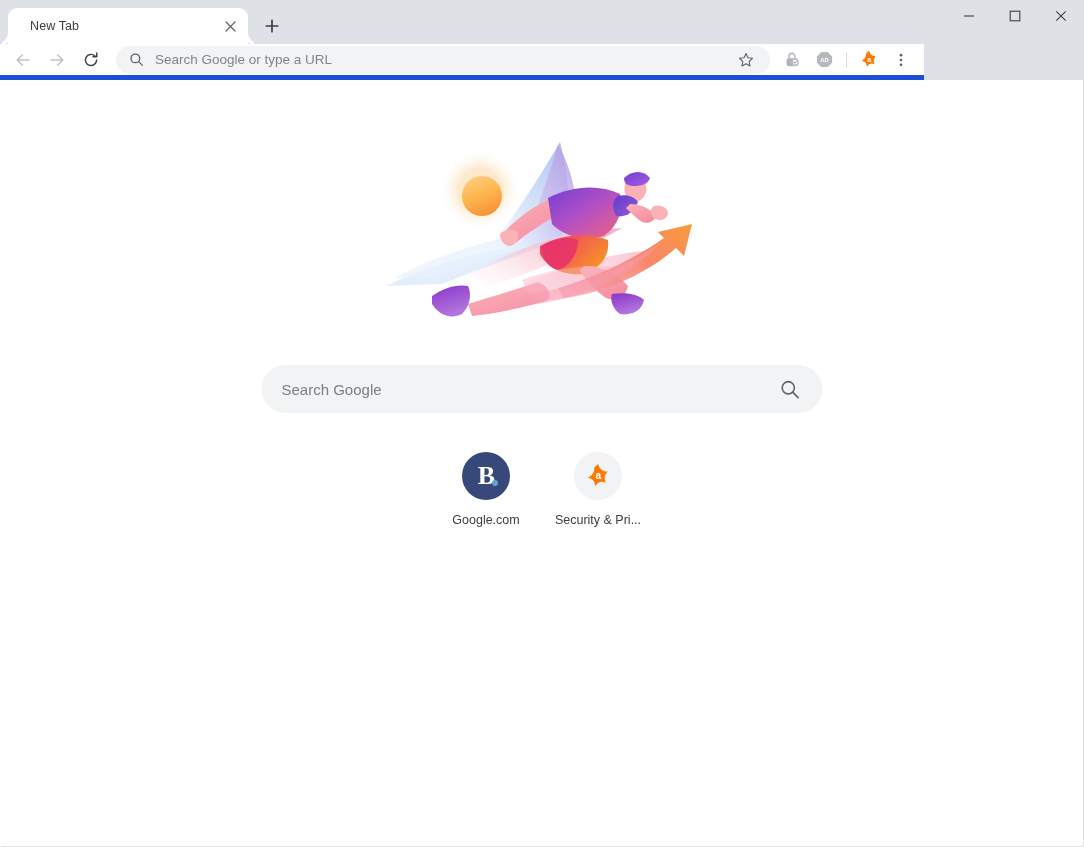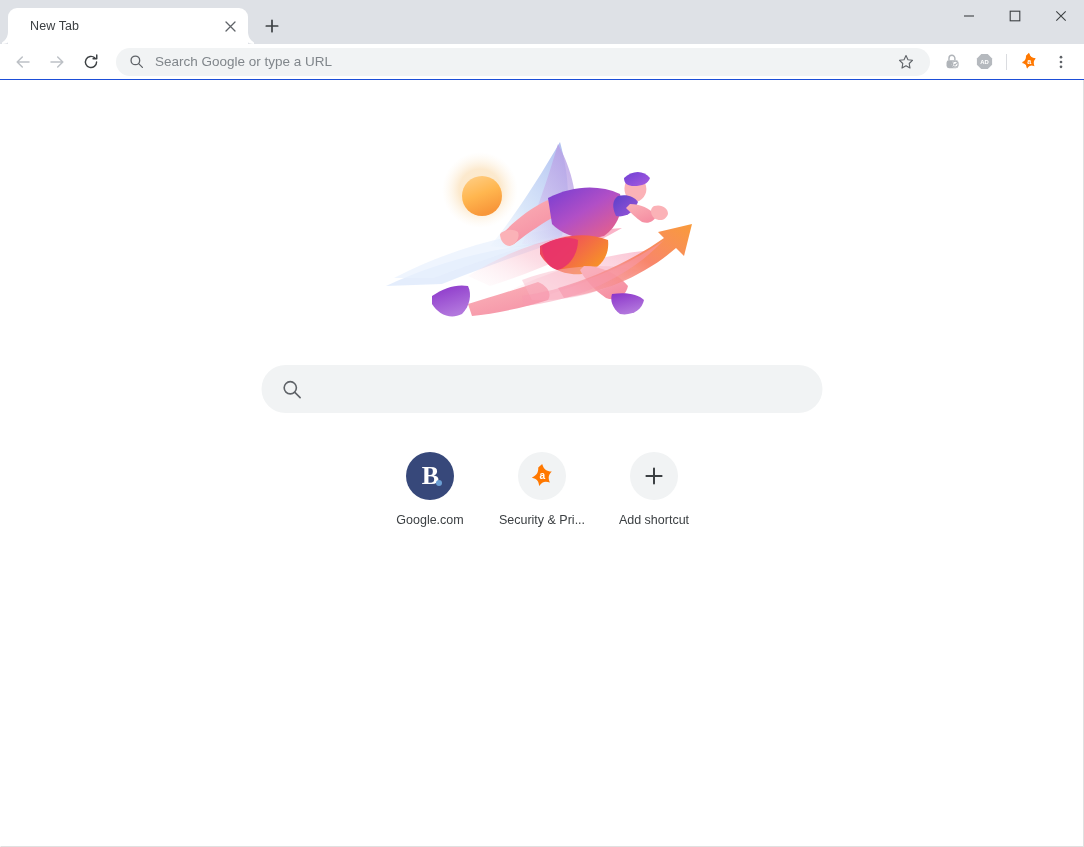--- a/index.html
+++ b/index.html
@@ -100,28 +100,28 @@
   .wc-btn {
     width: 46px; height: 32px;
     display: flex; align-items: center; justify-content: center;
   }
   .wc-btn svg { display: block; }
 
   
   .toolbar {
     position: absolute;
     left: 0; top: 44px;
-    width: 1084px;
+    width: 924px;
     height: 36px;
     background: #ffffff;
     display: flex;
     align-items: center;
     padding: 0 6px;
     box-sizing: border-box;
-    border-bottom: 1px solid #1d4ed8;
+    border-bottom: 5px solid #1d4ed8;
   }
   .nav-btn {
     width: 30px; height: 30px;
     margin: 0 2px;
     display: flex; align-items: center; justify-content: center;
     border-radius: 50%;
     flex: none;
   }
   .nav-btn svg { display: block; }
 
@@ -482,20 +482,21 @@
 
         <path d="M150 152 C186 138 230 134 266 142 C240 162 200 174 160 172 Z" fill="#f9b4c6" opacity="0.45"></path>
 
         <path d="M186 160 C220 150 258 134 292 110 L286 104 L320 96 L312 128 L304 120
                  C272 148 232 164 192 170 Z" fill="url(#arrowG)"></path>
         <path d="M150 168 C200 160 250 142 292 112 C256 150 206 172 152 178 Z" fill="#f79ab0" opacity="0.5"></path>
       </svg>
     </div>
 
     <div class="searchbox">
+      <span class="searchbox-text">Search Google</span>
       <span class="searchbox-icon">
         <svg width="21" height="21" viewBox="0 0 22 22">
           <circle cx="9.2" cy="9.2" r="6.4" fill="none" stroke="#5f6368" stroke-width="1.7"></circle>
           <path d="M14 14 L19.5 19.5" stroke="#5f6368" stroke-width="1.7" stroke-linecap="round"></path>
         </svg>
       </span>
     </div>
 
     <div class="shortcuts">
 
@@ -512,24 +513,16 @@
           <svg width="30" height="30" viewBox="0 0 40 40">
             <path d="M20.2 4.0 C22.4 11.0 26.0 14.0 33.0 14.0 C28.6 18.4 27.8 22.4 30.6 28.8
                      C24.2 26.4 20.2 27.6 16.2 33.4 C15.8 26.8 13.2 23.6 6.4 22.2
                      C12.8 19.4 15.2 16.0 15.0 8.8 Z" fill="#ff7800"></path>
             <text x="20.5" y="23.6" font-family="Liberation Sans, sans-serif" font-size="13.5" font-weight="bold" fill="#ffffff" text-anchor="middle">a</text>
           </svg>
         </div>
         <div class="shortcut-label">Security &amp; Pri...</div>
       </div>
 
-      <div class="shortcut">
-        <div class="tile tile-default">
-          <svg width="20" height="20" viewBox="0 0 20 20">
-            <path d="M10 2.4 V17.6 M2.4 10 H17.6" stroke="#3c4043" stroke-width="2" stroke-linecap="round"></path>
-          </svg>
-        </div>
-        <div class="shortcut-label">Add shortcut</div>
-      </div>
 
     </div>
   </div>
 </div>
 
 </body></html>

